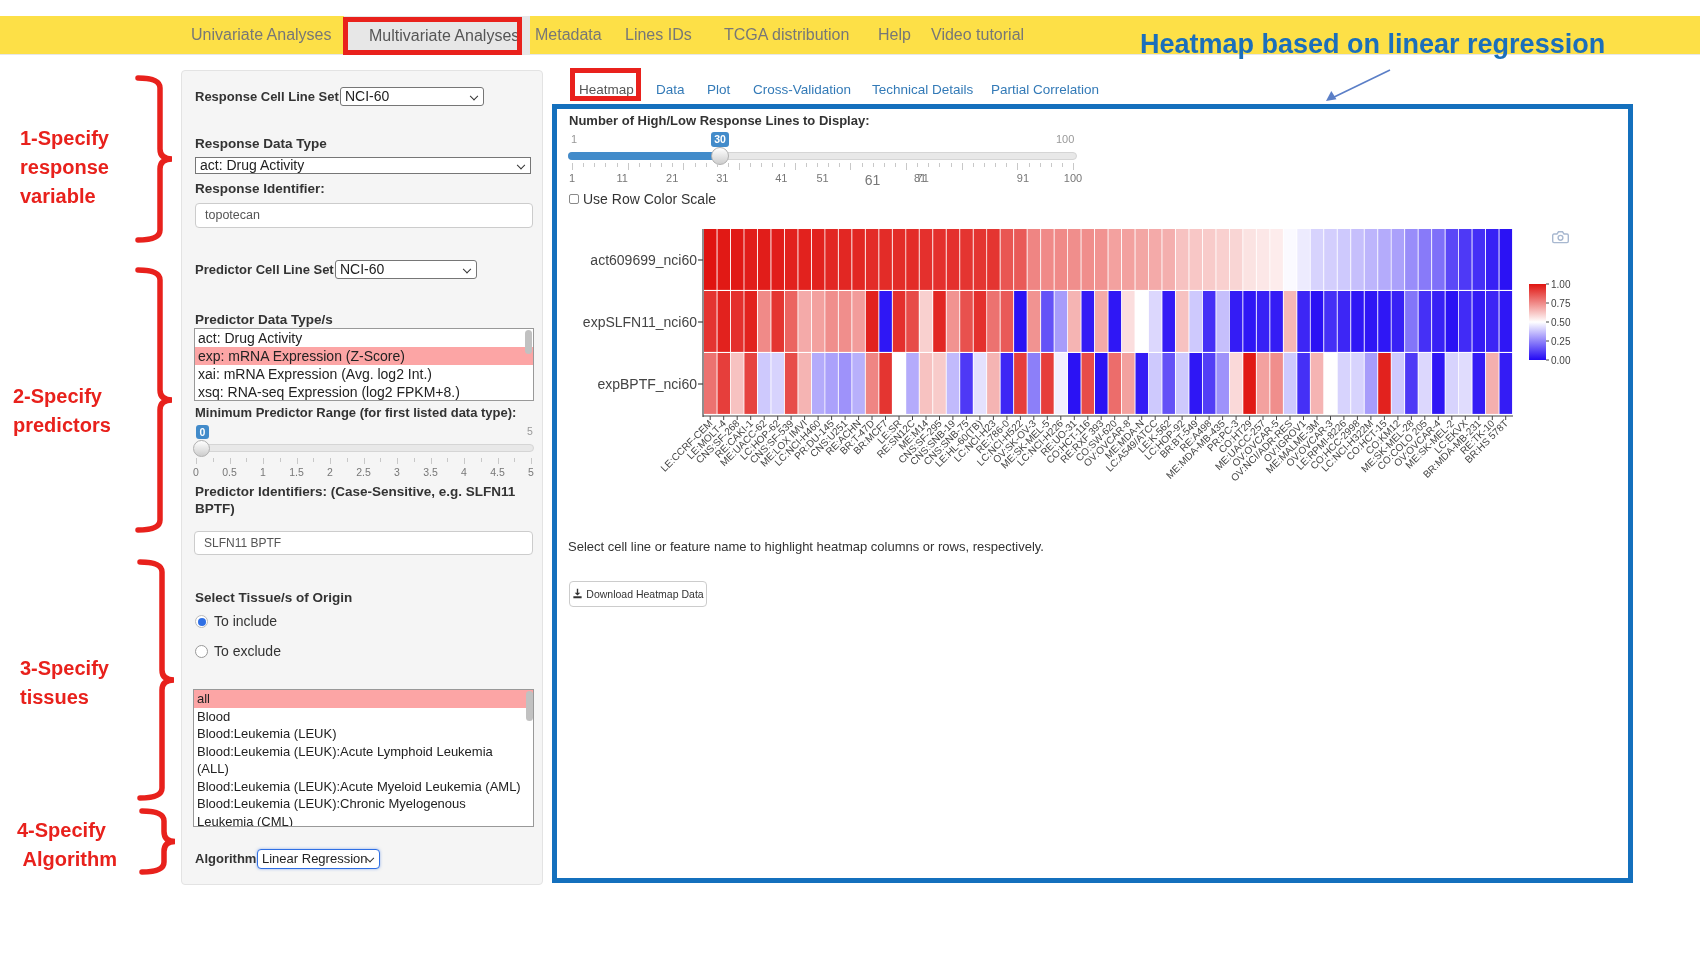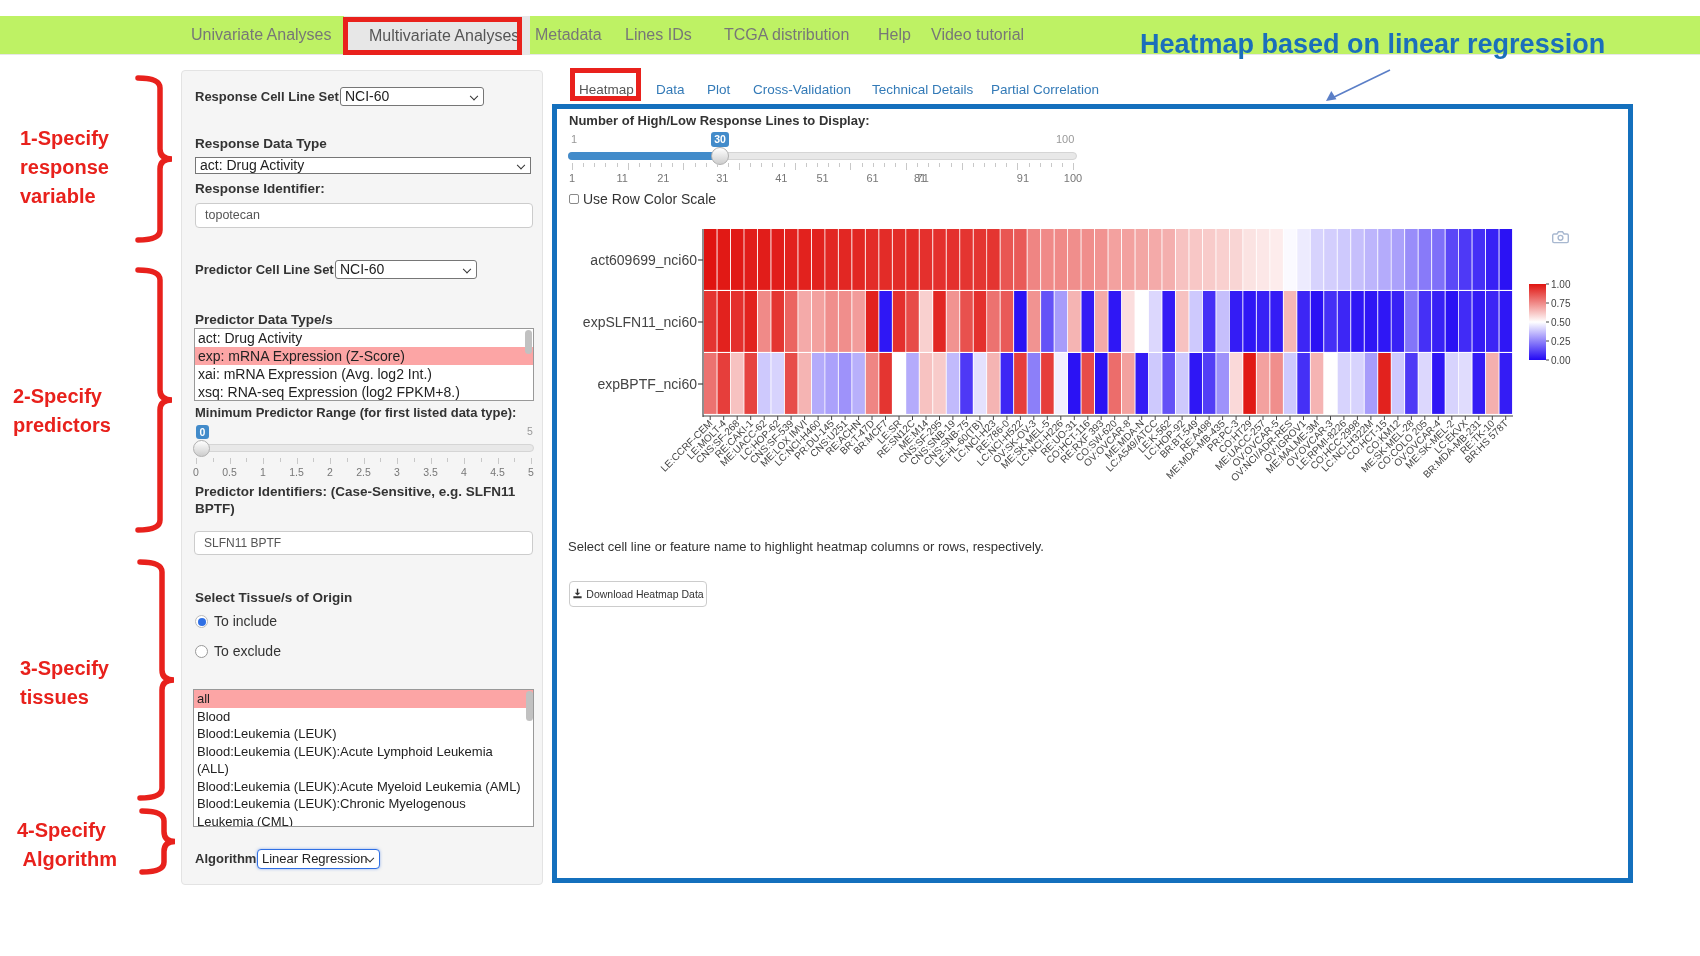--- a/index.html
+++ b/index.html
@@ -1,17 +1,17 @@
 <!DOCTYPE html>
 <html><head><meta charset="utf-8">
 <style>
 *{margin:0;padding:0;box-sizing:border-box}
 html,body{width:1700px;height:956px;background:#fff;font-family:"Liberation Sans",sans-serif;position:relative;overflow:hidden}
 .abs{position:absolute}
-.nav{position:absolute;left:0;top:16px;width:1700px;height:39px;background:#bef264;border-bottom:1px solid #e7e7e7}
+.nav{position:absolute;left:0;top:16px;width:1700px;height:39px;background:#fde047;border-bottom:1px solid #e7e7e7}
 .nav span{position:absolute;top:10px;font-size:16px;color:#777;white-space:nowrap}
 .nav .active{background:#e7e7e7;color:#555}
 .redbox{position:absolute;border:5px solid #e9211c}
 .bluebig{position:absolute;left:552px;top:104px;width:1081px;height:779px;border:5px solid #1470bd}
 .panel{position:absolute;left:181px;top:70px;width:362px;height:815px;background:#f5f5f5;border:1px solid #e3e3e3;border-radius:4px}
 .lb{position:absolute;font-weight:bold;color:#333;font-size:13.5px;white-space:nowrap}
 .sel{position:absolute;background:#fff;border:1px solid #767676;border-radius:3px;font-size:14px;color:#222;white-space:nowrap}
 .chev{position:absolute;right:6px;top:50%;transform:translateY(-62%) rotate(45deg);width:6px;height:6px;border-right:1.8px solid #333;border-bottom:1.8px solid #333}
 .inp{position:absolute;background:#fff;border:1px solid #ccc;border-radius:4px;font-size:12.5px;color:#555}
 .lst{position:absolute;background:#fff;border:1px solid #999;font-size:13.5px;color:#222;overflow:hidden}
@@ -183,25 +183,25 @@
 <div style="position:absolute;left:995.1px;top:163px;width:1px;height:4px;background:#c8c8c8"></div>
 <div style="position:absolute;left:1006.2px;top:163px;width:1px;height:4px;background:#c8c8c8"></div>
 <div style="position:absolute;left:1017.3px;top:163px;width:1px;height:7px;background:#c8c8c8"></div>
 <div style="position:absolute;left:1028.5px;top:163px;width:1px;height:4px;background:#c8c8c8"></div>
 <div style="position:absolute;left:1039.6px;top:163px;width:1px;height:4px;background:#c8c8c8"></div>
 <div style="position:absolute;left:1050.7px;top:163px;width:1px;height:4px;background:#c8c8c8"></div>
 <div style="position:absolute;left:1061.9px;top:163px;width:1px;height:4px;background:#c8c8c8"></div>
 <div style="position:absolute;left:1073.0px;top:163px;width:1px;height:7px;background:#c8c8c8"></div>
 <div style="position:absolute;left:557.0px;top:172px;width:30px;text-align:center;font-size:11px;color:#777">1</div>
 <div style="position:absolute;left:607.1px;top:172px;width:30px;text-align:center;font-size:11px;color:#777">11</div>
-<div style="position:absolute;left:657.2px;top:172px;width:30px;font-size:11px;color:#777">21</div>
+<div style="position:absolute;left:657.2px;top:172px;width:30px;text-align:center;font-size:11px;color:#777">21</div>
 <div style="position:absolute;left:707.3px;top:172px;width:30px;text-align:center;font-size:11px;color:#777">31</div>
 <div style="position:absolute;left:757.4px;top:172px;width:30px;text-align:right;font-size:11px;color:#777">41</div>
 <div style="position:absolute;left:807.5px;top:172px;width:30px;text-align:center;font-size:11px;color:#777">51</div>
-<div style="position:absolute;left:857.6px;top:172px;width:30px;text-align:center;font-size:11px;color:#777">61</div>
+<div style="position:absolute;left:857.6px;top:172px;width:30px;text-align:center;font-size:14px;color:#777">61</div>
 <div style="position:absolute;left:907.7px;top:172px;width:30px;text-align:center;font-size:11px;color:#777">71</div>
 <div style="position:absolute;left:914px;top:172px;width:30px;font-size:11px;color:#777">81</div>
 <div style="position:absolute;left:1007.9px;top:172px;width:30px;text-align:center;font-size:11px;color:#777">91</div>
 <div style="position:absolute;left:1058.0px;top:172px;width:30px;text-align:center;font-size:11px;color:#777">100</div>
 <div style="position:absolute;left:569px;top:194px;width:10px;height:10px;background:#fff;border:1px solid #8a8a8a;border-radius:2px"></div>
 <div class="abs" style="left:583px;top:191px;font-size:14px;color:#333">Use Row Color Scale</div>
 
 <svg width="1700" height="956" viewBox="0 0 1700 956" style="position:absolute;left:0;top:0;font-family:'Liberation Sans',sans-serif">
     <rect x="704.0" y="229.0" width="12.58" height="60.9" fill="#e01410"></rect>
     <rect x="717.5" y="229.0" width="12.58" height="60.9" fill="#e11915"></rect>

